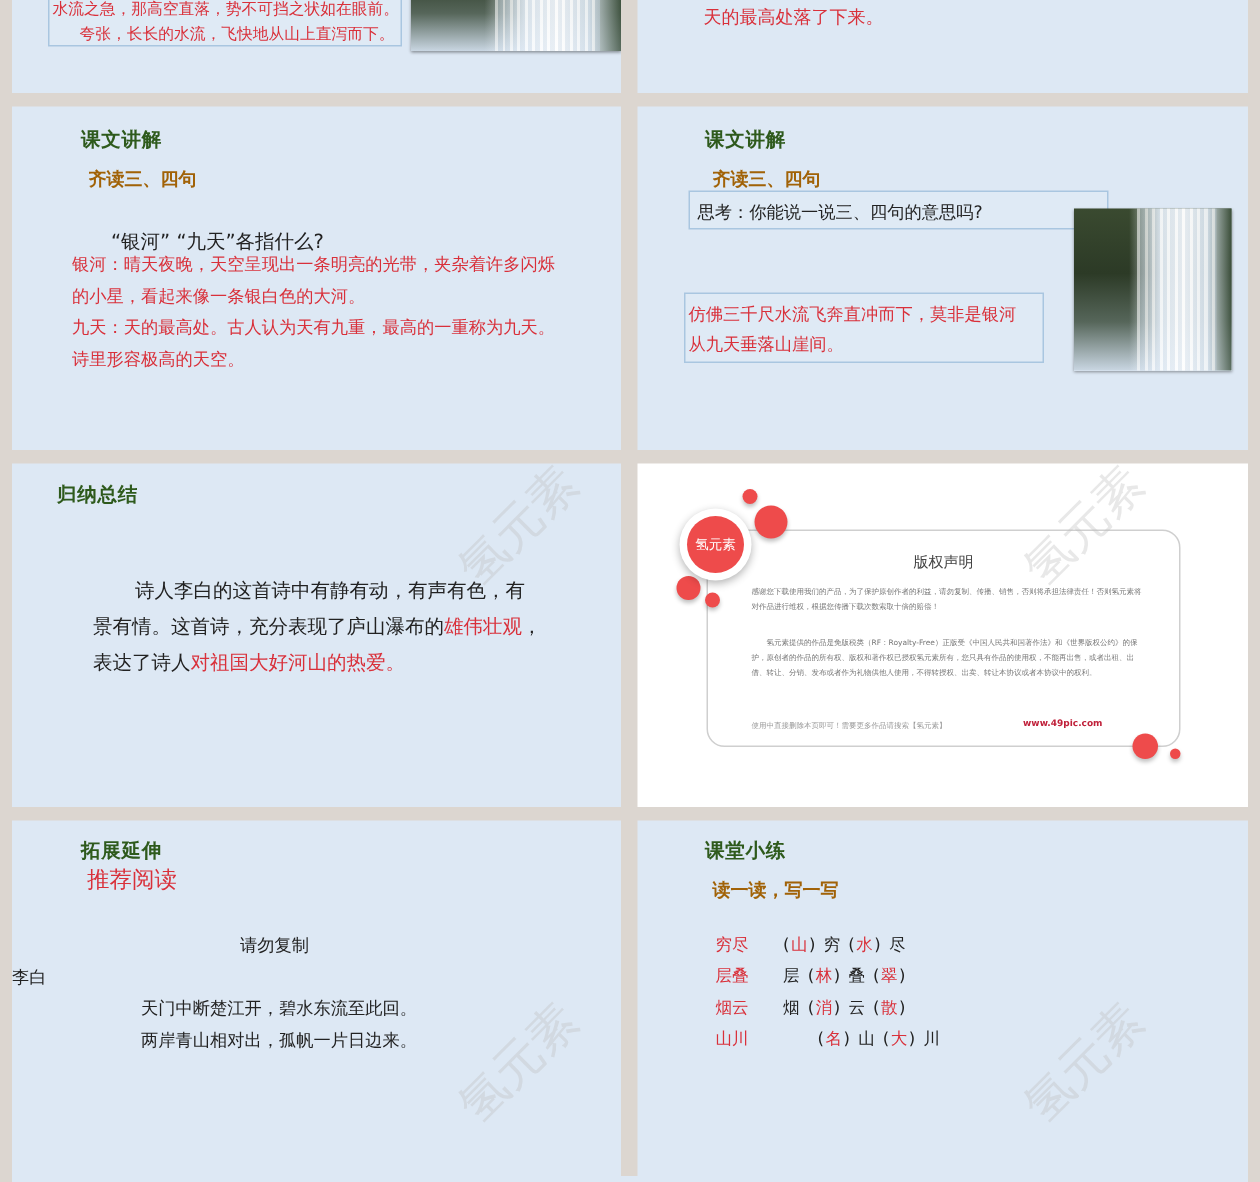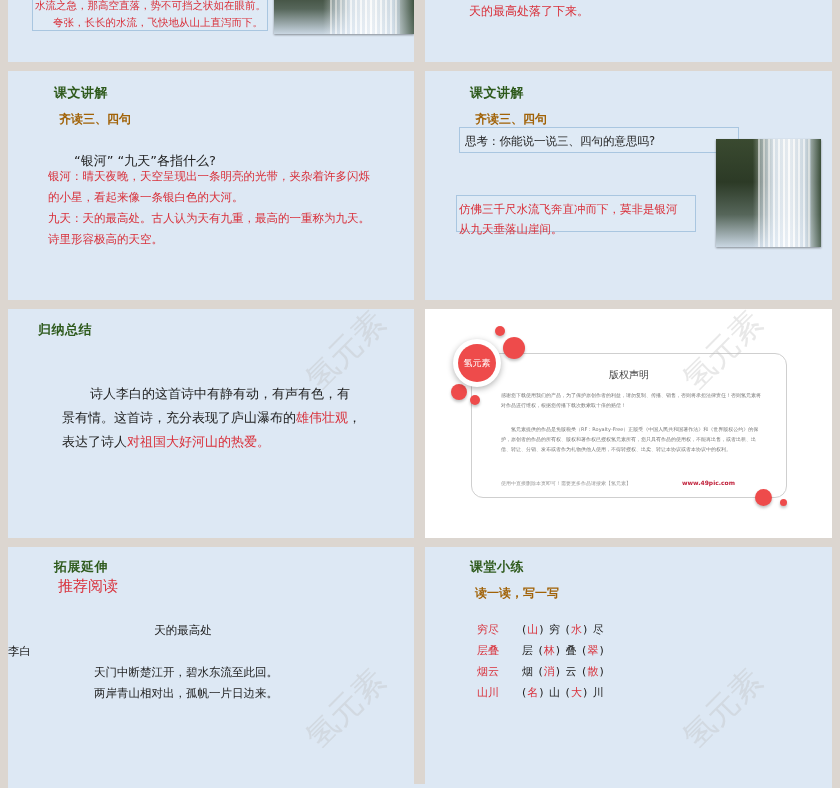--- a/index.html
+++ b/index.html
@@ -144,21 +144,21 @@
   <div class="abs red" style="left:40px; top:140px; font-size:11.5px; white-space:nowrap;">九天：天的最高处。古人认为天有九重，最高的一重称为九天。</div>
   <div class="abs red" style="left:40px; top:161px; font-size:11.5px; white-space:nowrap;">诗里形容极高的天空。</div>
 </div>
 
 <div class="slide c-right r1">
   <div class="title" style="left:45px; top:13px;">课文讲解</div>
   <div class="subtitle" style="left:50px; top:40px;">齐读三、四句</div>
   <div class="boxed" style="left:34px; top:56px; width:280px; height:26px;">
     <div class="abs dark" style="left:5px; top:6px; font-size:11.5px; white-space:nowrap;">思考：你能说一说三、四句的意思吗?</div>
   </div>
-  <div class="boxed" style="left:31px; top:124px; width:240px; height:37px;">
+  <div class="boxed" style="left:31px; top:124px; width:240px; height:47px;">
     <div class="abs red" style="left:2px; top:6px; font-size:11.5px; white-space:nowrap;">仿佛三千尺水流飞奔直冲而下，莫非是银河</div>
     <div class="abs red" style="left:2px; top:26px; font-size:11.5px; white-space:nowrap;">从九天垂落山崖间。</div>
   </div>
   <div class="waterfall" style="left:291px; top:68px; width:105px; height:108px;"></div>
 </div>
 
 <div class="slide c-left r2">
   <div class="title" style="left:30px; top:12px;">归纳总结</div>
   <div class="abs dark" style="left:82px; top:76px; font-size:13px; white-space:nowrap;">诗人李白的这首诗中有静有动，有声有色，有</div>
   <div class="abs dark" style="left:54px; top:100px; font-size:13px; white-space:nowrap;">
@@ -186,21 +186,21 @@
   <div class="circle" style="left:355px; top:190px; width:7px; height:7px;"></div>
   <div class="logo-ring">
     <div class="logo-inner">氢元素</div>
   </div>
   <div class="watermark" style="left:250px; top:20px;">氢元素</div>
 </div>
 
 <div class="slide c-left r3">
   <div class="title" style="left:46px; top:11px;">拓展延伸</div>
   <div class="abs red" style="left:50px; top:30px; font-size:15px;">推荐阅读</div>
-  <div class="abs dark" style="left:0; width:350px; top:76px; font-size:11.5px; text-align:center;">天的最高处</div>
+  <div class="abs dark" style="left:0; width:350px; top:76px; font-size:11.5px; text-align:center;">请勿复制</div>
   <div class="abs dark" style="left:0; width:350px; top:97px; font-size:11.5px; text-align:left;">李白</div>
   <div class="abs dark" style="left:86px; top:118px; font-size:11.5px; white-space:nowrap;">天门中断楚江开，碧水东流至此回。</div>
   <div class="abs dark" style="left:86px; top:139px; font-size:11.5px; white-space:nowrap;">两岸青山相对出，孤帆一片日边来。</div>
   <div class="watermark" style="left:290px; top:140px;">氢元素</div>
 </div>
 
 <div class="slide c-right r3">
   <div class="title" style="left:45px; top:11px;">课堂小练</div>
   <div class="subtitle" style="left:50px; top:38px;">读一读，写一写</div>
 
@@ -209,20 +209,20 @@
     <span class="pattern"><span>(</span><span class="fill">山</span><span>) 穷 (</span><span class="fill">水</span><span>) 尽</span></span>
   </div>
   <div class="exercise-row" style="top:96px;">
     <span class="word">层叠</span>
     <span class="pattern"><span>层 (</span><span class="fill">林</span><span>) 叠 (</span><span class="fill">翠</span><span>)</span></span>
   </div>
   <div class="exercise-row" style="top:117px;">
     <span class="word">烟云</span>
     <span class="pattern"><span>烟 (</span><span class="fill">消</span><span>) 云 (</span><span class="fill">散</span><span>)</span></span>
   </div>
-  <div class="exercise-row" style="top:138px;">
+  <div class="exercise-row" style="top:138px;gap:23px;">
     <span class="word">山川</span>
     <span class="pattern"><span> (</span><span class="fill">名</span><span>) 山 (</span><span class="fill">大</span><span>) 川</span></span>
   </div>
   <div class="watermark" style="left:250px; top:140px;">氢元素</div>
 </div>
 
 <div class="slide" style="left:8px; width:824px; top:784px; height:40px;"></div>
 
 </body></html>

